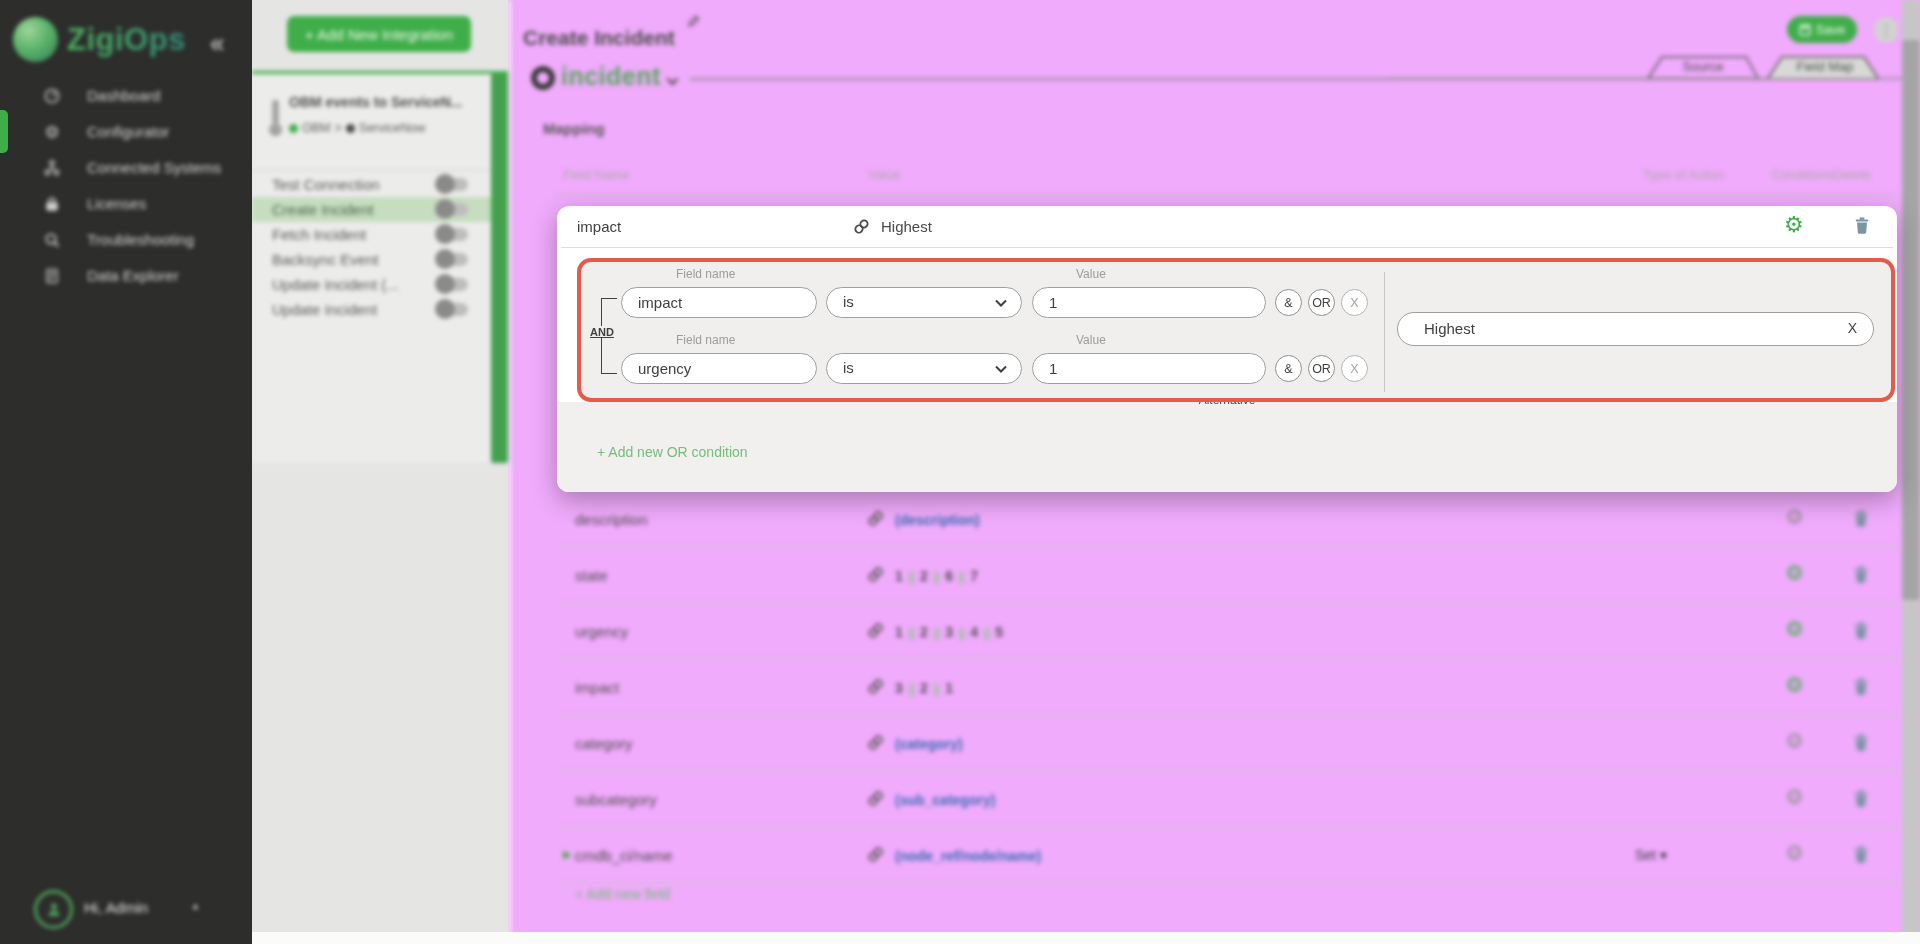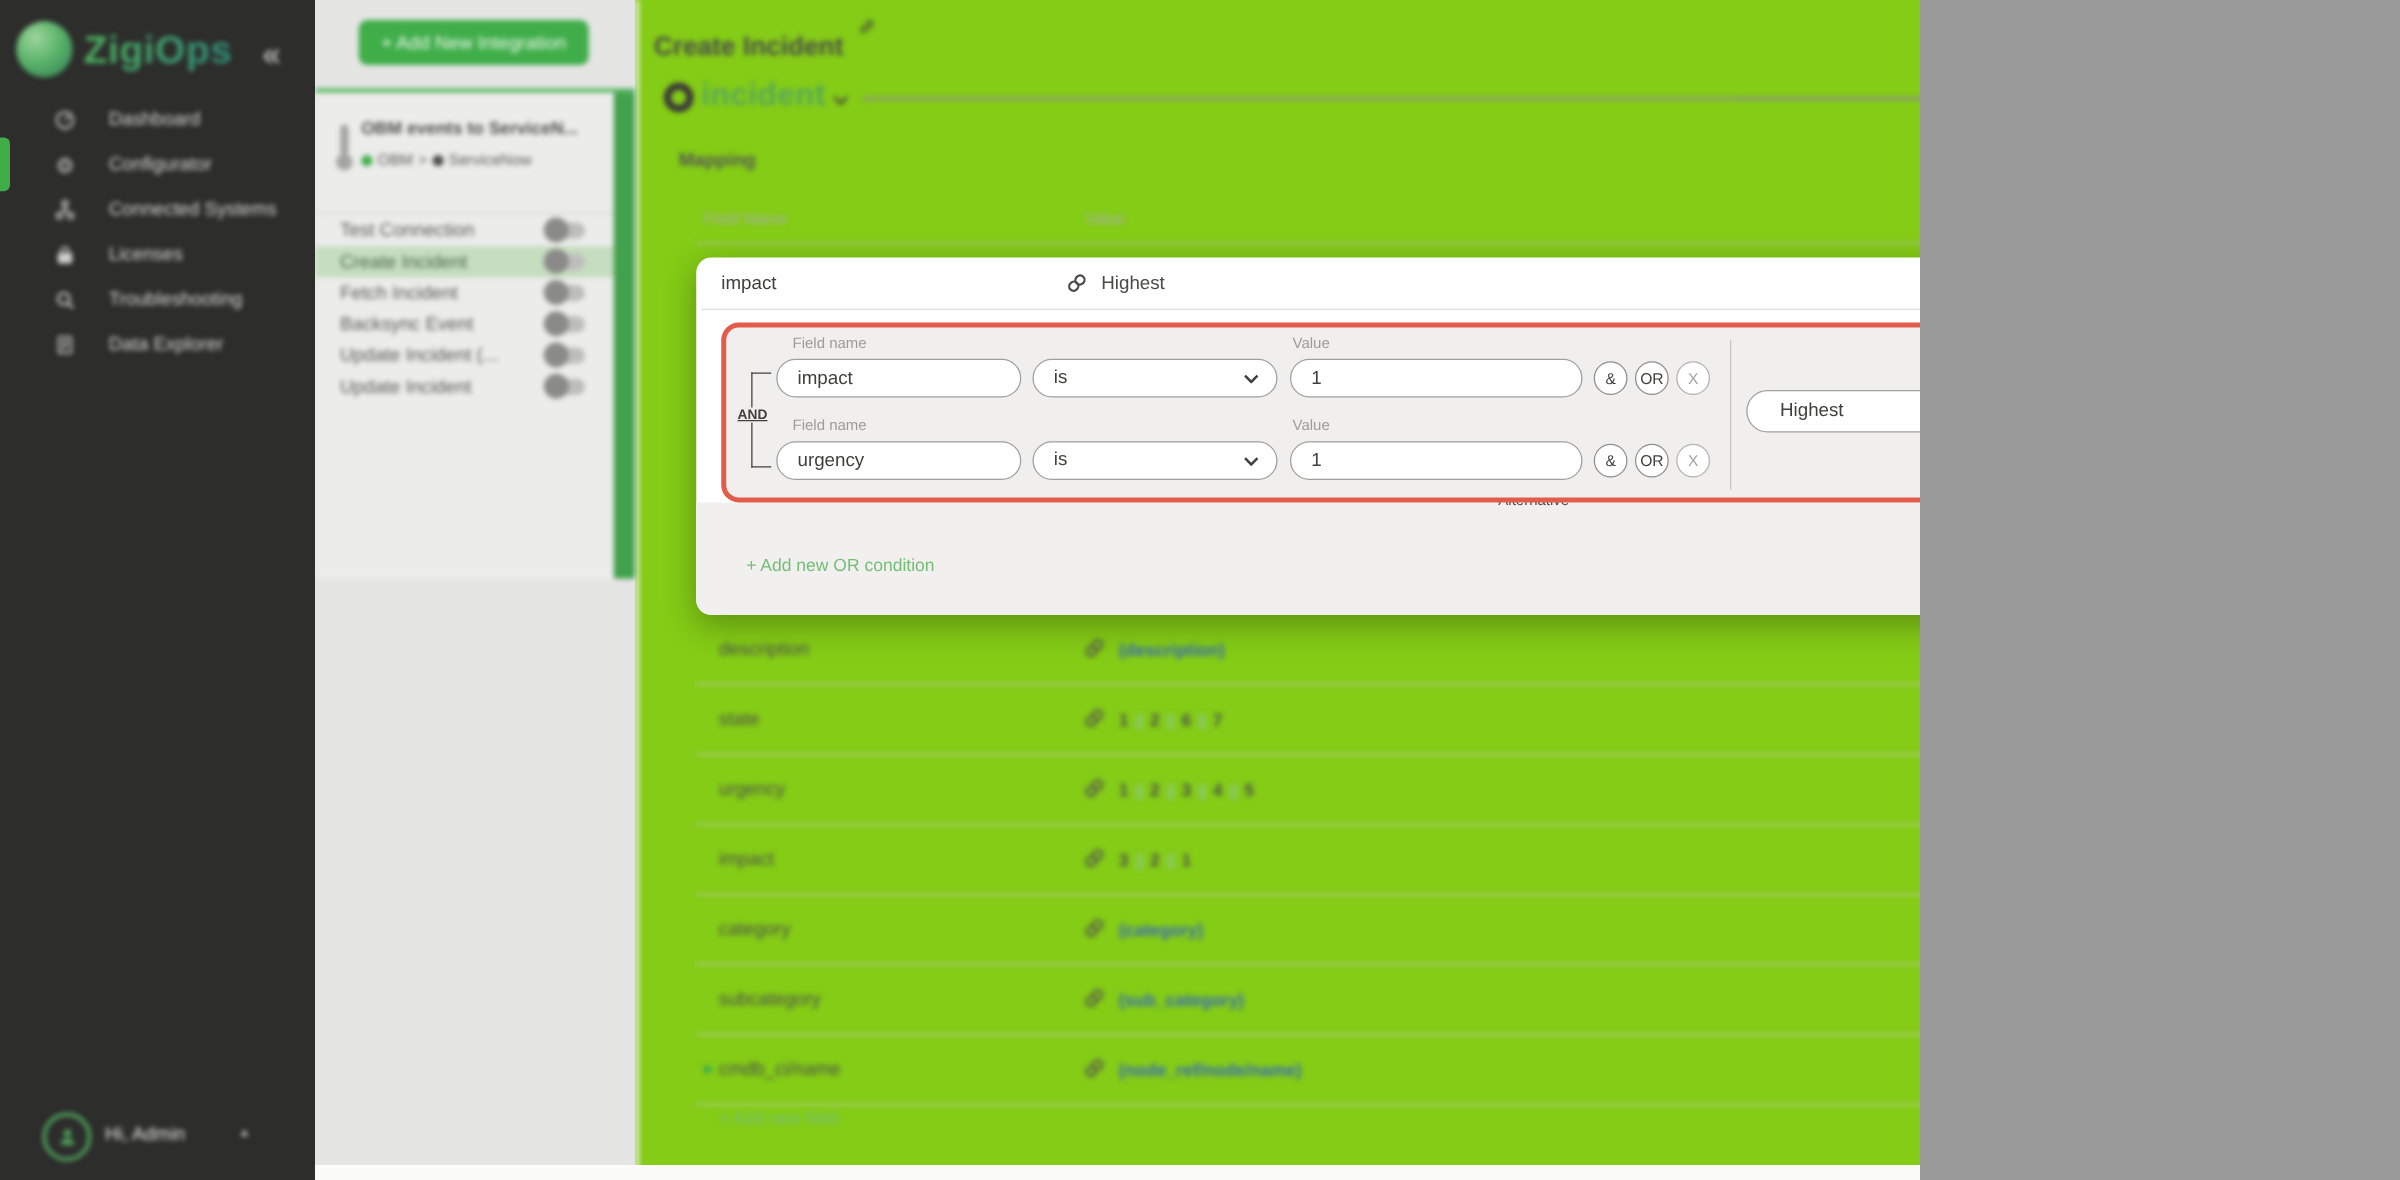--- a/index.html
+++ b/index.html
@@ -1,16 +1,16 @@
 <!DOCTYPE html>
 <html><head>
 <meta charset="utf-8">
 <style>
   html,body{margin:0;padding:0;background:#9a9a9a;}
-  .stage{position:relative;width:1536px;height:944px;overflow:hidden;background:#84cc16;
+  .stage{position:relative;width:1920px;height:944px;overflow:hidden;background:#f0abfc;
          font-family:"Liberation Sans",sans-serif;-webkit-font-smoothing:antialiased;}
   .blurwrap{position:absolute;inset:0;filter:blur(2.3px);}
 
   
   .sidebar{position:absolute;left:0;top:0;width:252px;height:944px;background:#2D2D2C;z-index:3;}
   .logo-circle{position:absolute;left:13px;top:17px;width:45px;height:45px;border-radius:50%;
     background:radial-gradient(circle at 35% 30%, #9ED49B 0%, #5BB36A 45%, #2E7D55 100%);}
   .logo-text{position:absolute;left:67px;top:22px;font-size:31px;font-weight:700;letter-spacing:.5px;
     background:linear-gradient(90deg,#4FB35E 0%,#2F8C7A 100%);-webkit-background-clip:text;background-clip:text;color:#4FA95B;-webkit-text-fill-color:transparent;}
   .collapse{position:absolute;left:210px;top:28px;font-size:26px;color:#E2E2E1;cursor:pointer;}
@@ -95,21 +95,21 @@
   .fc-trash{position:absolute;left:1298px;top:11px;cursor:pointer;}
   .alt-label{position:absolute;left:0;top:187px;width:1340px;text-align:center;font-size:12px;color:#4A4A49;z-index:1;}
   .cond-panel{position:absolute;left:20px;top:52px;width:1318px;height:144px;box-sizing:border-box;
     border:4px solid #E25B4B;border-radius:14px;background:#F0EFEE;z-index:2;}
   .bracket{position:absolute;left:20px;top:36px;width:15px;height:74px;
     border-left:1.5px solid #3F3F3E;border-top:1.5px solid #3F3F3E;border-bottom:1.5px solid #3F3F3E;}
   .and-label{position:absolute;left:4px;top:64px;width:34px;text-align:center;background:#F0EFEE;
     font-size:11px;font-weight:700;color:#3F3F3E;text-decoration:underline;}
   .cond-rows{position:absolute;left:0;top:0;width:1310px;}
   .cond-row{position:relative;height:66px;}
-  .cr-label{position:absolute;top:4px;font-size:12px;color:#9C9C9B;}
+  .cr-label{position:absolute;top:4px;font-size:12px;color:#9C9C9B;margin-left:42px;}
   .f-label{left:53px;} .v-label{left:453px;}
   .cr-input{position:absolute;top:24px;height:31px;box-sizing:border-box;border:1.5px solid #9F9F9E;border-radius:16px;
     background:#fff;font-size:15px;color:#3F3F3E;font-family:inherit;padding:0 16px;outline:none;}
   .cr-field{left:40px;width:196px;} .cr-value{left:451px;width:234px;}
   .cr-select{position:absolute;left:245px;top:24px;width:196px;height:31px;box-sizing:border-box;border:1.5px solid #9F9F9E;
     border-radius:16px;background:#fff;font-size:15px;color:#3F3F3E;line-height:28px;padding:0 16px;cursor:pointer;}
   .cr-select svg{position:absolute;right:14px;top:11px;}
   .cbtn{position:absolute;top:26px;width:27px;height:27px;border-radius:50%;background:#fff;border:1.5px solid #8F8F8E;
     color:#3F3F3E;font-size:12.5px;font-family:inherit;cursor:pointer;padding:0;}
   .cbtn.b-and{left:694px;} .cbtn.b-or{left:727px;} 

